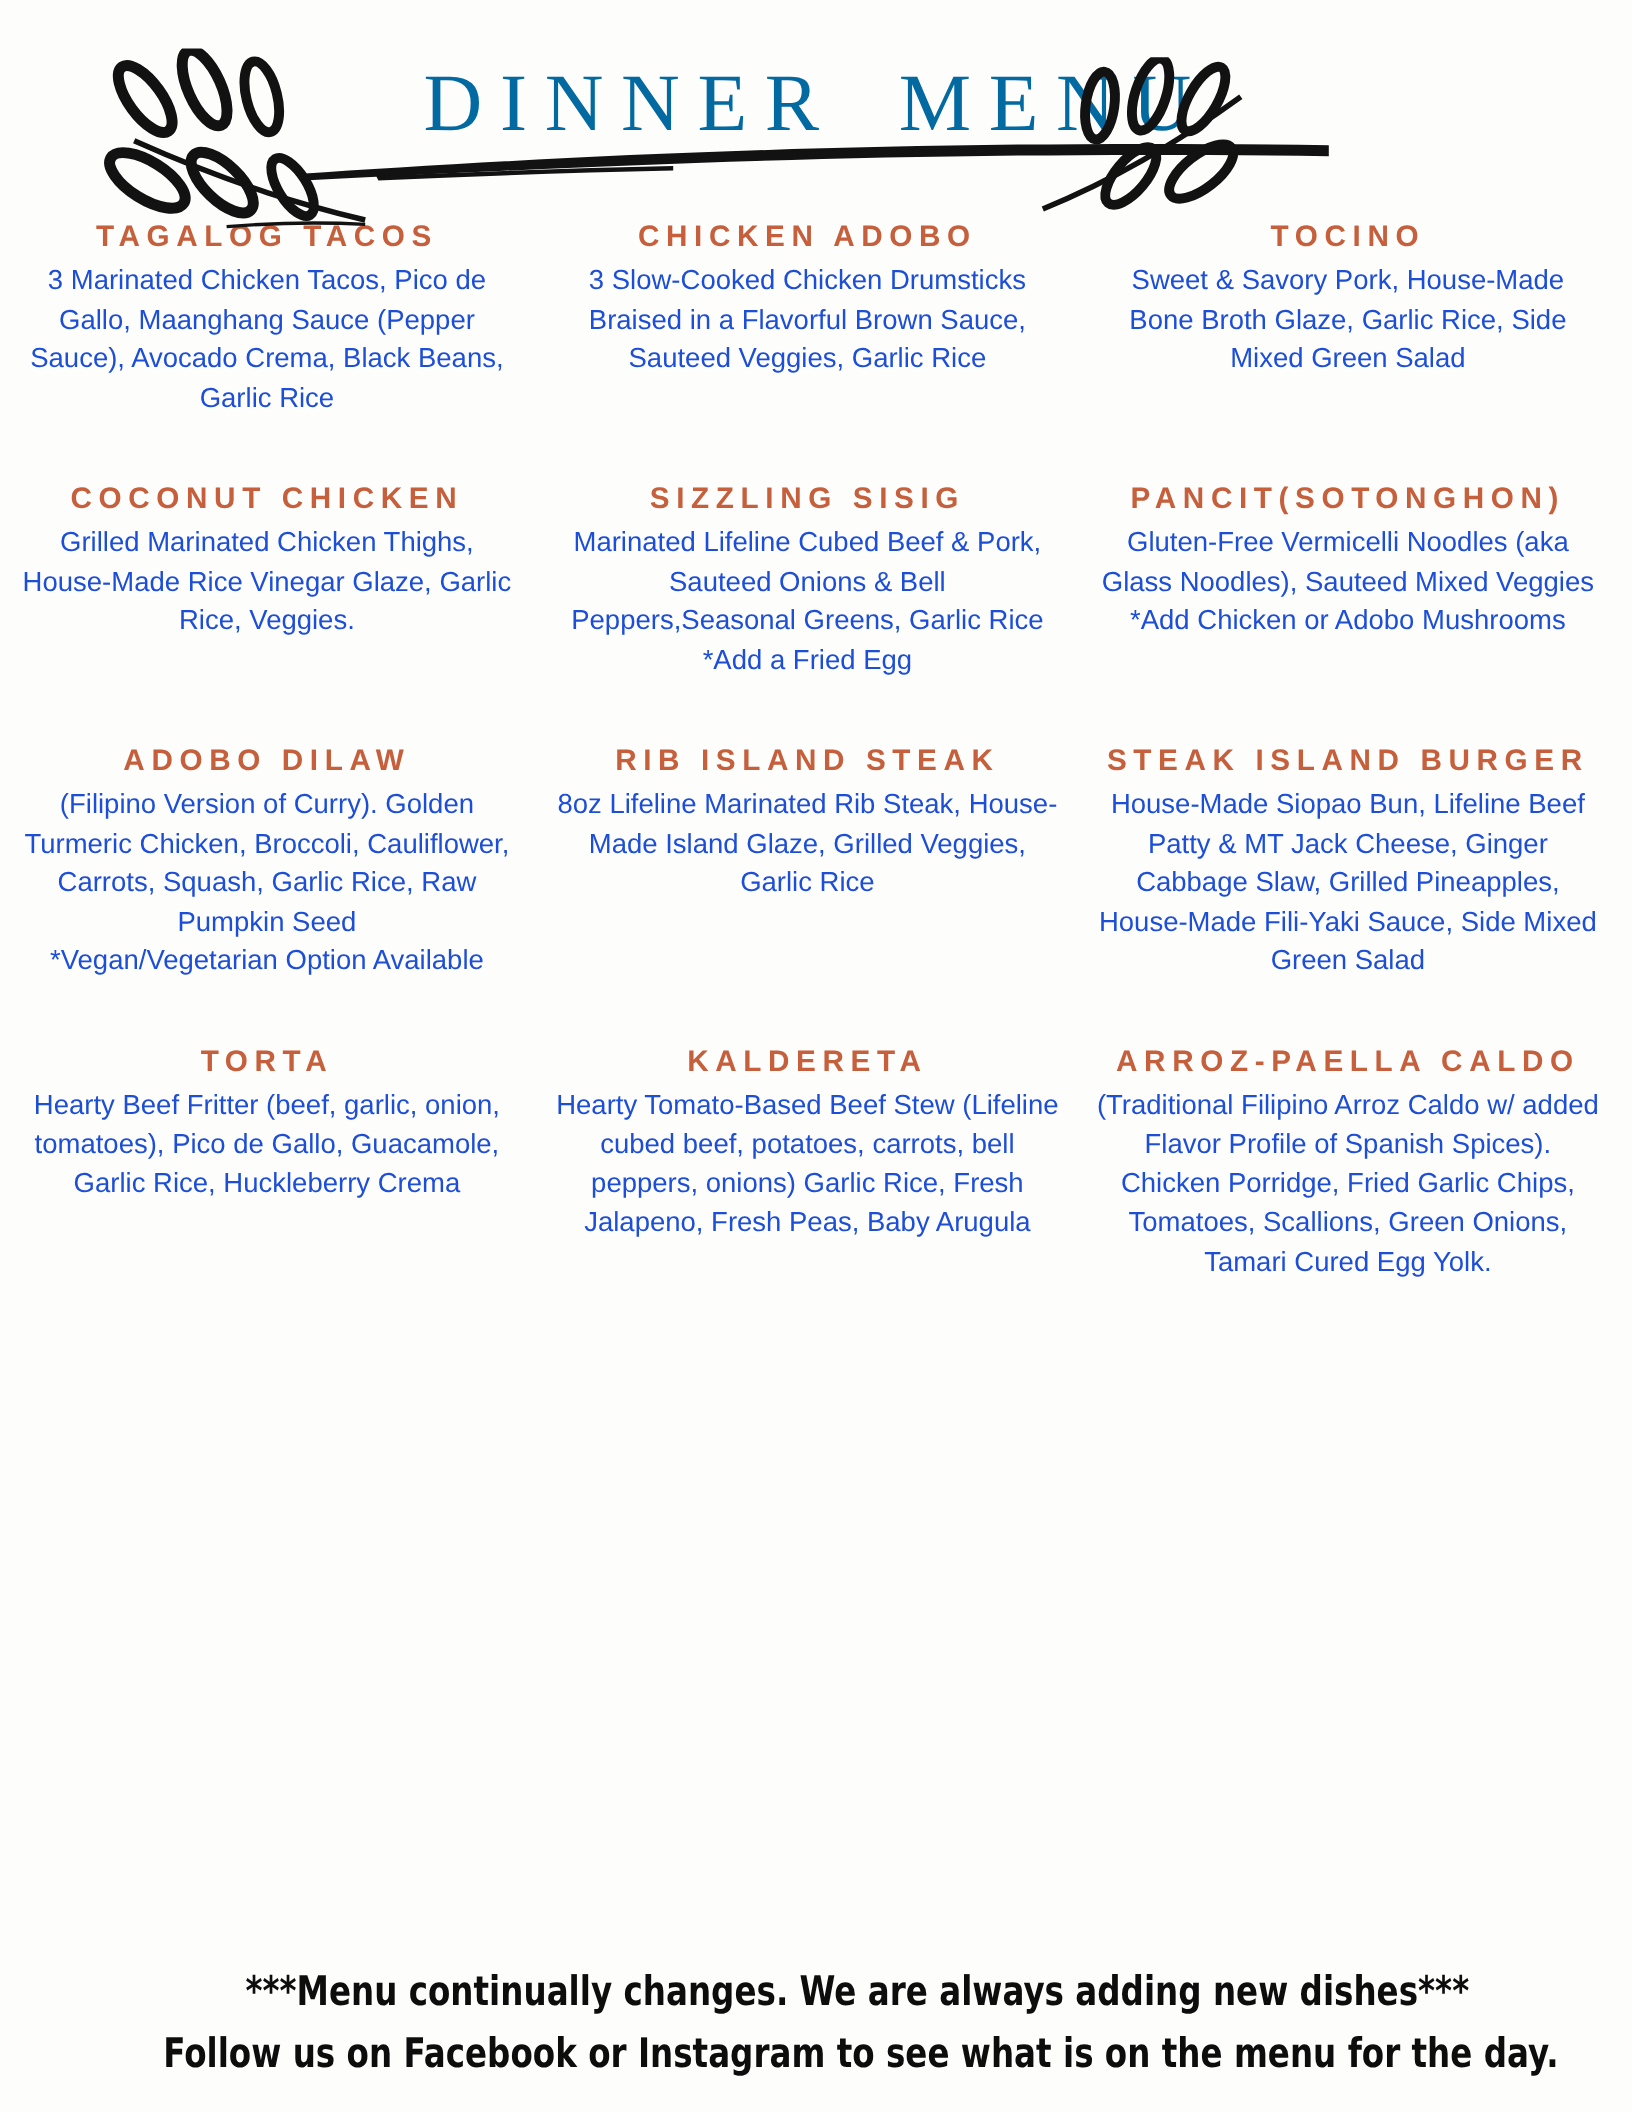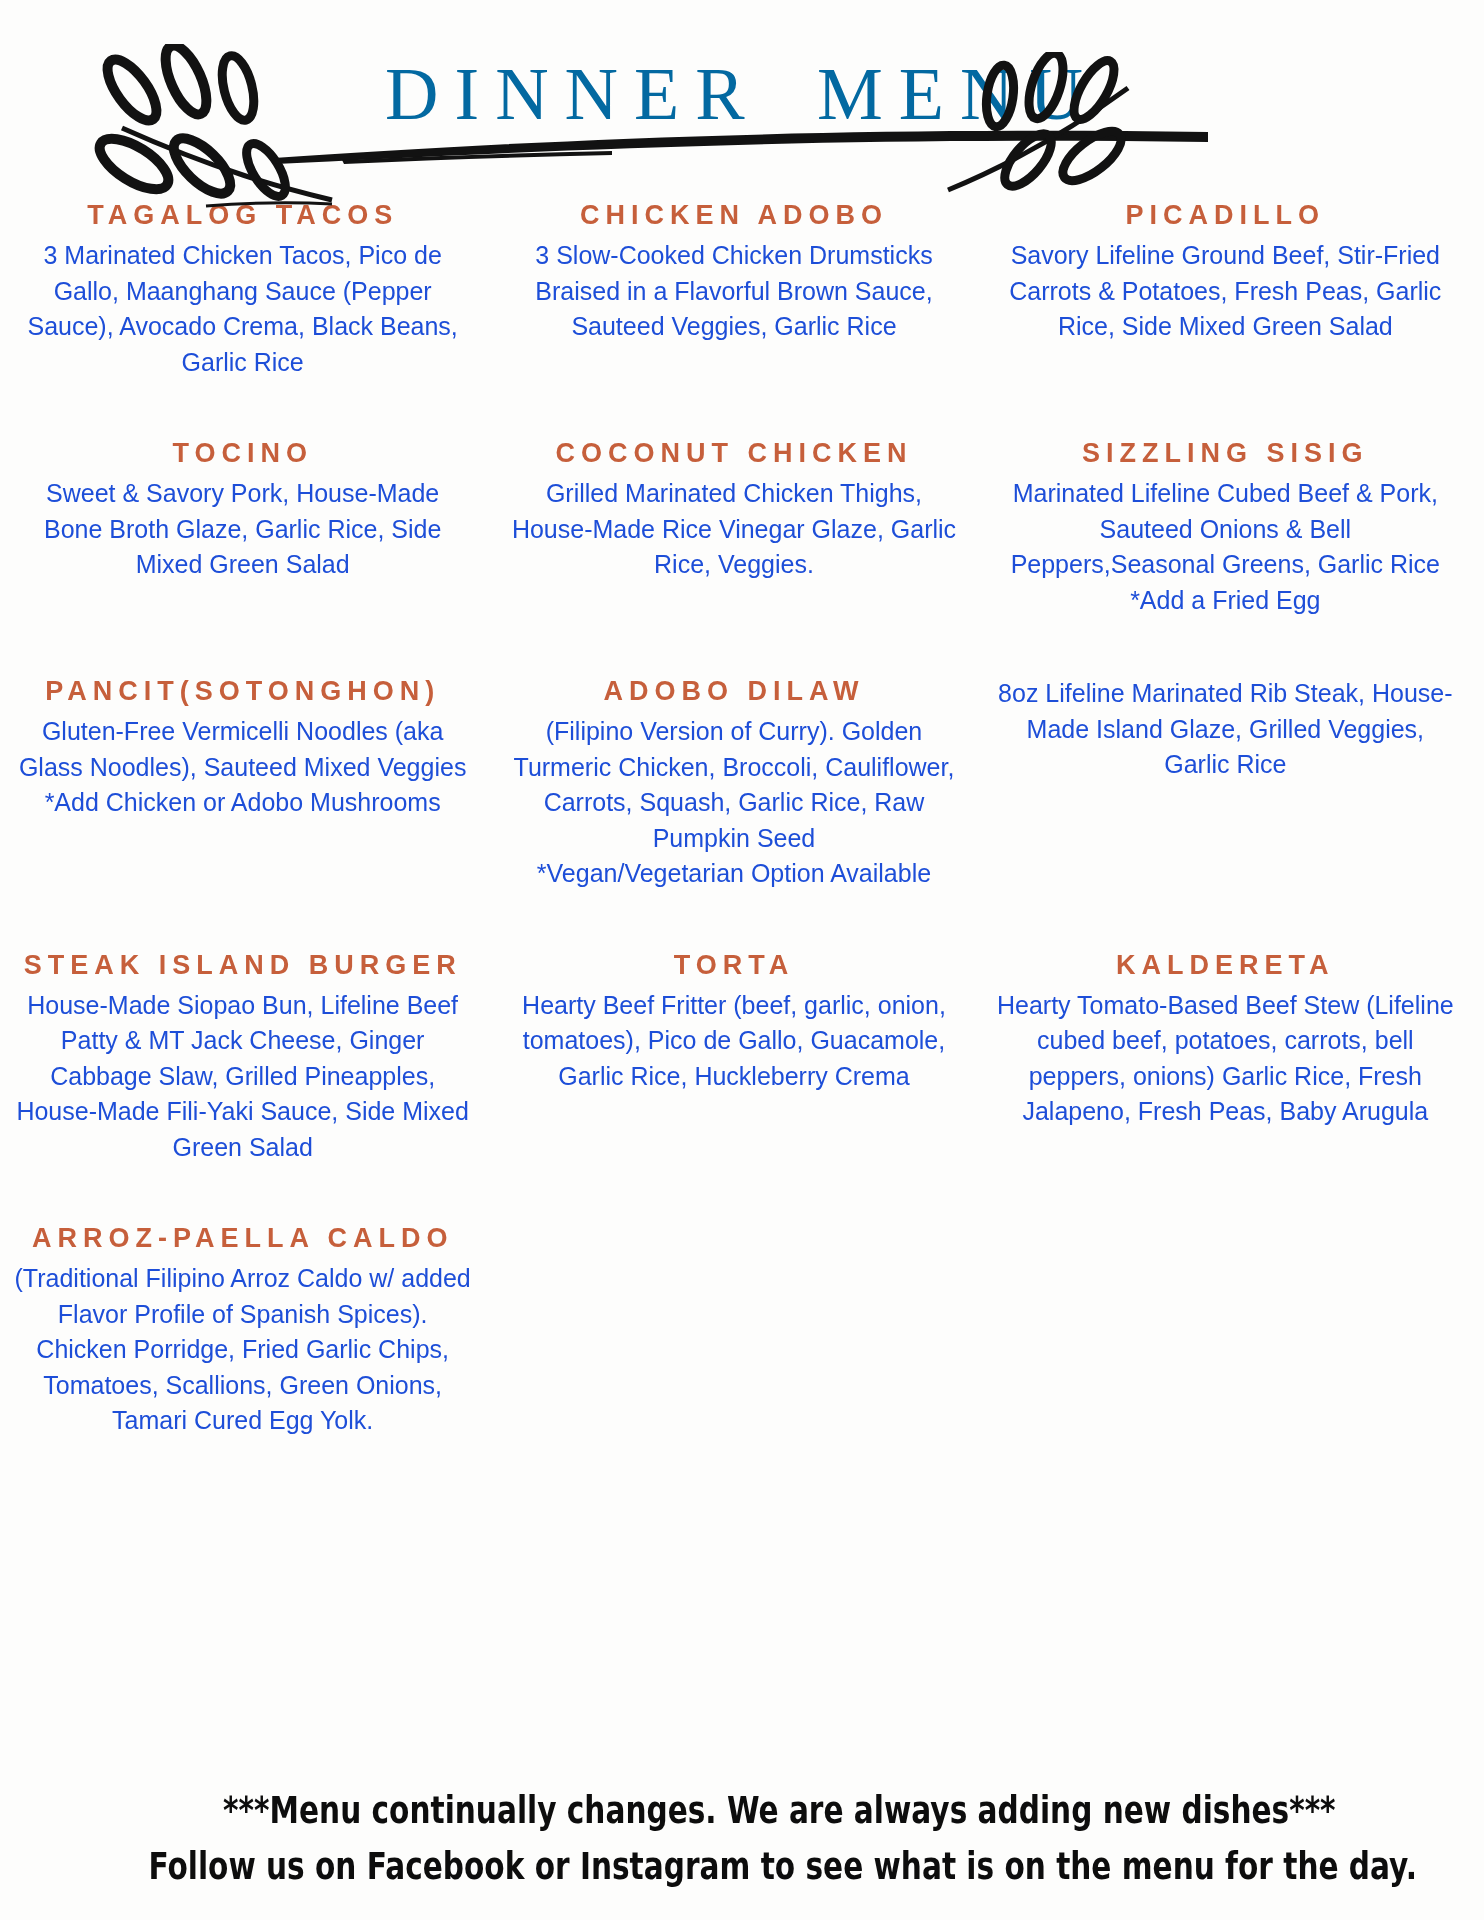--- a/index.html
+++ b/index.html
@@ -123,24 +123,20 @@
       <h2 class="item-name">TAGALOG TACOS</h2>
       <p class="item-desc">3 Marinated Chicken Tacos, Pico de Gallo, Maanghang Sauce (Pepper Sauce), Avocado Crema, Black Beans, Garlic Rice</p>
     </section>
 
     <section class="menu-item">
       <h2 class="item-name">CHICKEN ADOBO</h2>
       <p class="item-desc">3 Slow-Cooked Chicken Drumsticks Braised in a Flavorful Brown Sauce, Sauteed Veggies, Garlic Rice</p>
     </section>
 
 
-    <section class="menu-item">
-      <h2 class="item-name">PICADILLO</h2>
-      <p class="item-desc">Savory Lifeline Ground Beef, Stir-Fried Carrots &amp; Potatoes, Fresh Peas, Garlic Rice, Side Mixed Green Salad</p>
-    </section>
 
     <section class="menu-item">
       <h2 class="item-name">TOCINO</h2>
       <p class="item-desc">Sweet &amp; Savory Pork, House-Made Bone Broth Glaze, Garlic Rice, Side Mixed Green Salad</p>
     </section>
 
     <section class="menu-item">
       <h2 class="item-name">COCONUT CHICKEN</h2>
       <p class="item-desc">Grilled Marinated Chicken Thighs, House-Made Rice Vinegar Glaze, Garlic Rice, Veggies.</p>
     </section>
@@ -157,20 +153,21 @@
 *Add Chicken or Adobo Mushrooms</p>
     </section>
 
     <section class="menu-item">
       <h2 class="item-name">ADOBO DILAW</h2>
       <p class="item-desc">(Filipino Version of Curry). Golden Turmeric Chicken, Broccoli, Cauliflower, Carrots, Squash, Garlic Rice, Raw Pumpkin Seed
 *Vegan/Vegetarian Option Available</p>
     </section>
 
     <section class="menu-item">
+      <h2 class="item-name">RIB ISLAND STEAK</h2>
       <p class="item-desc">8oz Lifeline Marinated Rib Steak, House-Made Island Glaze, Grilled Veggies, Garlic Rice</p>
     </section>
 
     <section class="menu-item">
       <h2 class="item-name">STEAK ISLAND BURGER</h2>
       <p class="item-desc">House-Made Siopao Bun, Lifeline Beef Patty &amp; MT Jack Cheese, Ginger Cabbage Slaw, Grilled Pineapples, House-Made Fili-Yaki Sauce, Side Mixed Green Salad</p>
     </section>
 
 
     <section class="menu-item">

